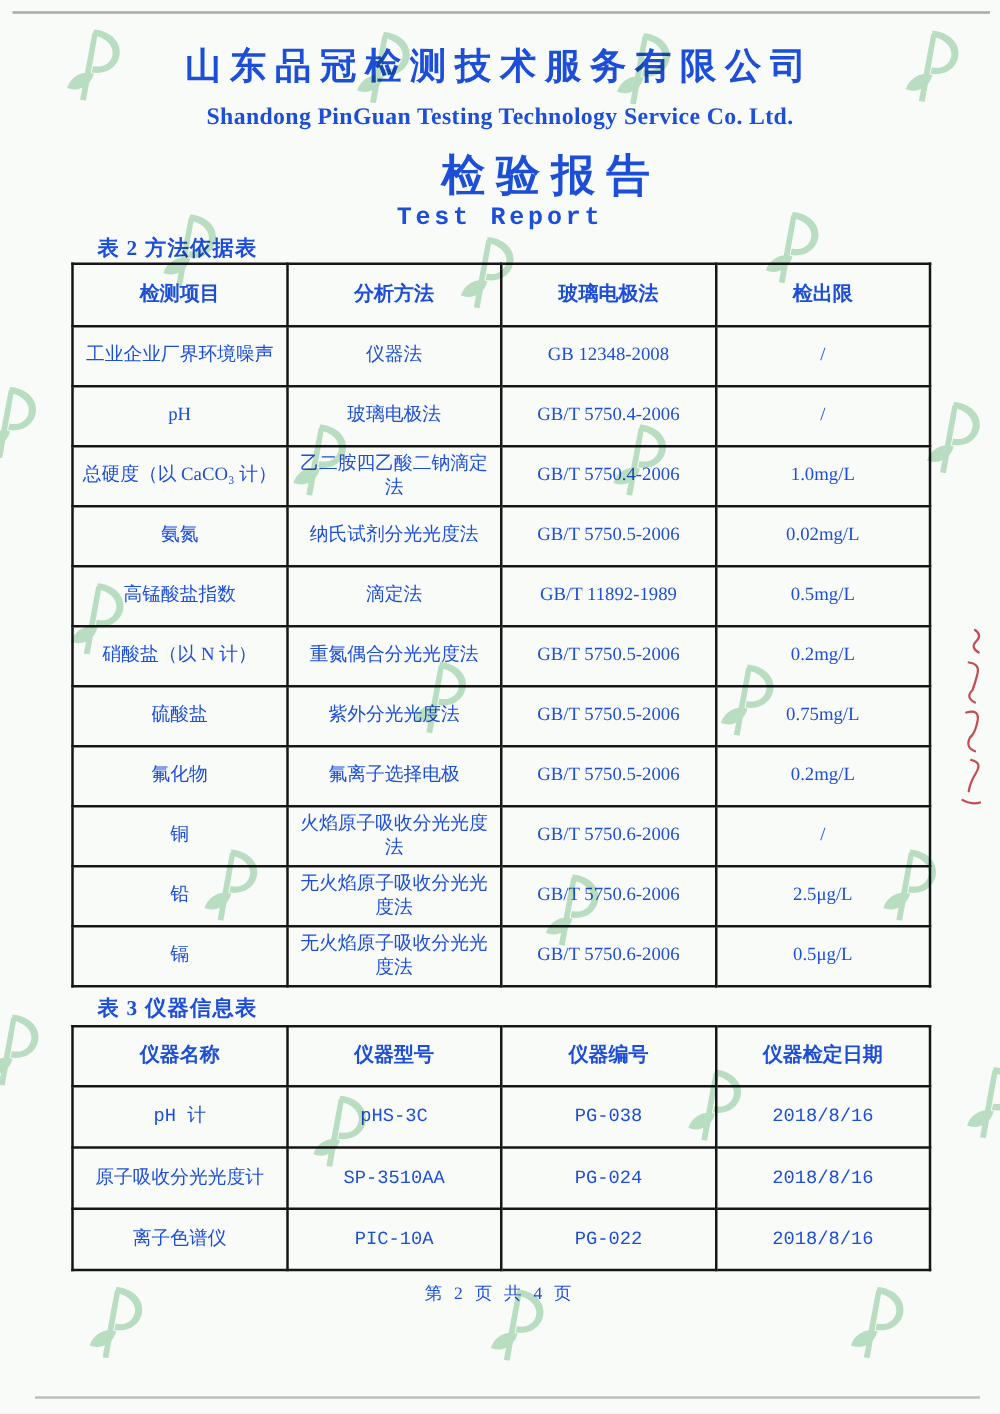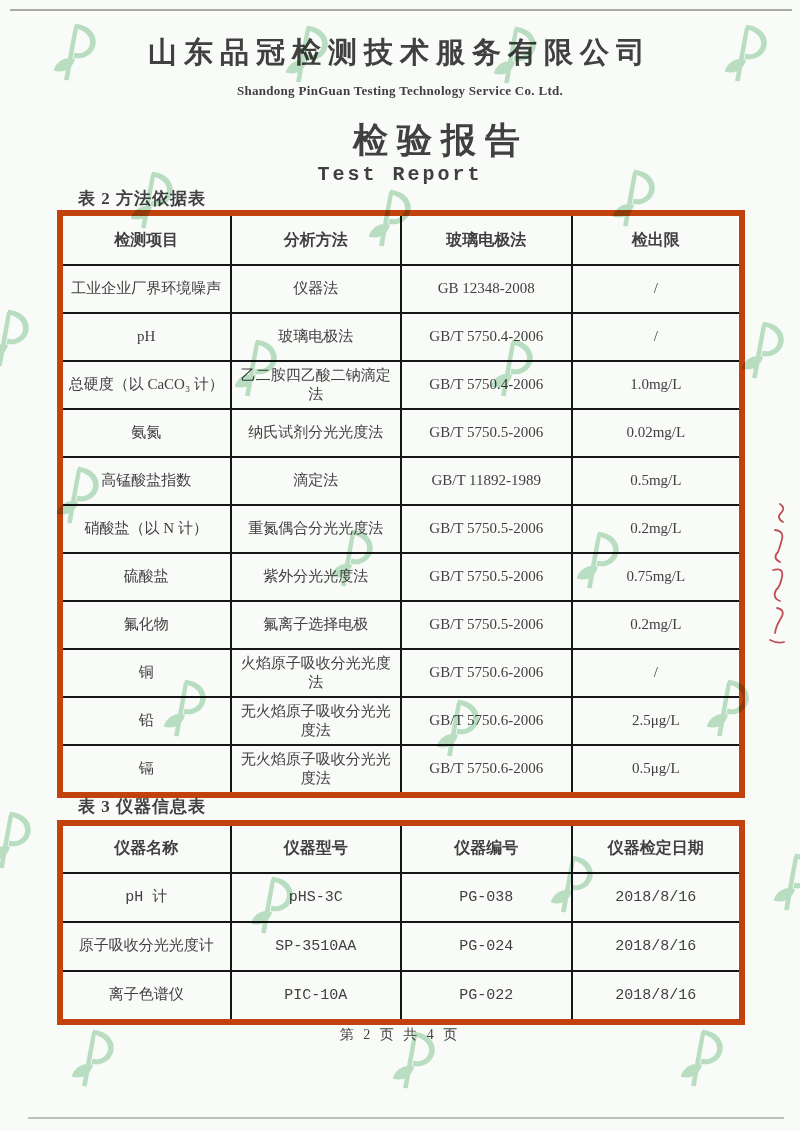--- a/index.html
+++ b/index.html
@@ -1,34 +1,34 @@
 <!DOCTYPE html>
 <html><head>
 <meta charset="utf-8">
 <style>
   html,body { margin:0; padding:0; background:#e8e8e8; }
   .page {
     position:relative; width:800px; height:1131px; margin:0 auto;
     background:#f9fbf8; overflow:hidden;
-    font-family:"Liberation Serif", serif; color:#404040;
+    font-family:"Liberation Serif", serif; color:#1d4ed8;
   }
   
   .abs { position:absolute; }
   .centered { left:0; width:100%; text-align:center; }
   .company-cn { top:33px; font-size:29px; font-weight:bold; letter-spacing:7px; }
-  .company-en { top:83px; font-size:13px; font-weight:bold; letter-spacing:0.3px; }
+  .company-en { top:83px; font-size:19px; font-weight:bold; letter-spacing:0.3px; }
   .title-cn   { top:117px; font-size:35px; font-weight:bold; letter-spacing:9px;margin-left:41px; }
   .title-en   { top:163px; font-size:20px; font-weight:bold; letter-spacing:3px;
                 font-family:"Liberation Mono", monospace; }
   .tbl-caption { left:78px; font-size:17px; font-weight:bold; letter-spacing:1px; }
   .cap2 { top:187px; }
   .cap3 { top:795px; }
   
   table { border-collapse:collapse; table-layout:fixed; width:688px;
-          background:transparent; border:6px solid #c2410c; }
+          background:transparent; border:1px solid #c2410c; }
   .t2 { left:57px; top:210px; }
   .t3 { left:57px; top:820px;font-family:Liberation Mono, monospace; }
   th, td { border:2px solid #161616; text-align:center; vertical-align:middle;
            padding:1px 3px; line-height:1.3; overflow:hidden; }
   th { font-size:16px; font-weight:bold; height:46px; }
   td { font-size:15px; height:44px; }
   .t3 th { height:44px; }
   .t3 td { height:45px; }
   
   .footer { top:1026px; font-size:14px; letter-spacing:3px; }

